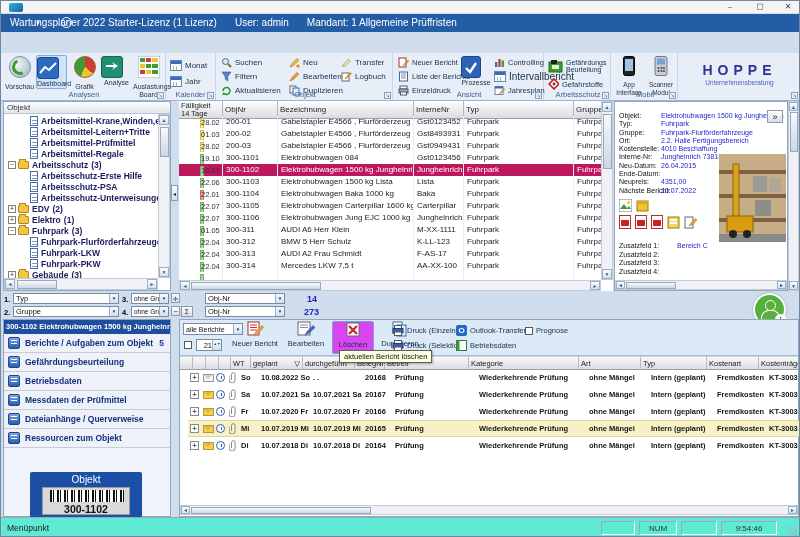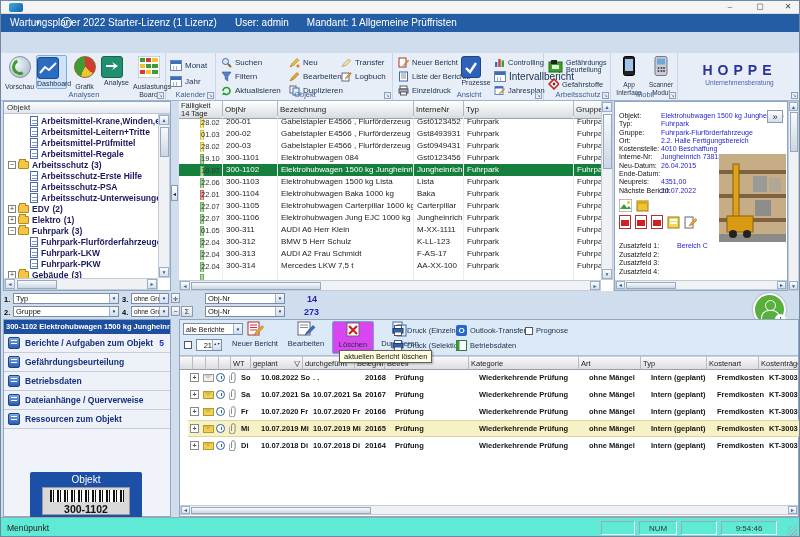--- a/index.html
+++ b/index.html
@@ -64,21 +64,21 @@
   
   .sel{border:1px solid #7b8aa5;background:#fff;font-size:7.5px;display:flex;align-items:center;color:#111}
   .sel .st{flex:1;padding-left:2px;white-space:nowrap;overflow:hidden}
   .sel .da{width:9px;align-self:stretch;background:linear-gradient(#f4f8fd,#cfe0f2);border-left:1px solid #9ab0cc;font-size:4.5px;color:#234;display:flex;align-items:center;justify-content:center}
   .btn3d{background:linear-gradient(#fdfdfd,#d8dee8);border:1px solid #8a9ab0;display:flex;align-items:center;justify-content:center;color:#223;font-size:7px}
   
   .mgrid{display:grid;grid-template-columns:44px 55px 136px 50px 110px 27px}
   .hc{background:linear-gradient(#ffffff,#d8dce1);border-right:1px solid #b2b8c0;border-bottom:1px solid #9aa2ac;font-size:8px;color:#222;padding:1px 2px;white-space:nowrap;overflow:hidden}
   .mrow{height:12px}
   .mrow .c{font-size:8px;color:#222;padding:1px 0 0 3px;white-space:nowrap;overflow:hidden;border-right:1px solid #ececec}
-  .mrow.selected .c{background:#15803d;color:#fff}
+  .mrow.selected .c{background:#be185d;color:#fff}
   .chip{display:block;margin:1px 18px;height:21px;font-size:7.5px;text-align:center;color:#333;border:1px solid transparent;line-height:8px}
   .chip.yellow{background:#f3ea96;border-color:#cfc04a}
   .chip.green{background:#a9d89e;border-color:#74ad68}
   .chip.red{background:#ec9c9c;border-color:#c96a6a}
   .mrow.partial{height:8px;overflow:hidden}
   
   .oitem{height:19px;background:#eef1f8;border-bottom:1px solid #c5cddc;position:relative}
   .oitem .otile{position:absolute;left:4px;top:3px;width:12px;height:12px;background:linear-gradient(#7aa7e0,#2a5db0);border:1px solid #1d4388;border-radius:2px}
   .oitem .otile::after{content:"";position:absolute;left:2px;top:2px;right:2px;bottom:2px;background:repeating-linear-gradient(#fff 0 1px,transparent 1px 3px)}
   .oitem .olab{position:absolute;left:21px;top:4px;font-size:8.5px;font-weight:700;color:#14317e;white-space:nowrap}
@@ -835,20 +835,25 @@
     <span class="olab">Gefährdungsbeurteilung</span>
     <span class="ocnt"></span>
   </div>
         <div class="oitem">
     <span class="otile"></span>
     <span class="olab">Betriebsdaten</span>
     <span class="ocnt"></span>
   </div>
         <div class="oitem">
     <span class="otile"></span>
+    <span class="olab">Messdaten der Prüfmittel</span>
+    <span class="ocnt"></span>
+  </div>
+        <div class="oitem">
+    <span class="otile"></span>
     <span class="olab">Dateianhänge / Querverweise</span>
     <span class="ocnt"></span>
   </div>
         <div class="oitem">
     <span class="otile"></span>
     <span class="olab">Ressourcen zum Objekt</span>
     <span class="ocnt"></span>
   </div>
       </div>
     <div id="bccard" class="abs" style="left:26px;top:152px;width:112px;height:46px">

